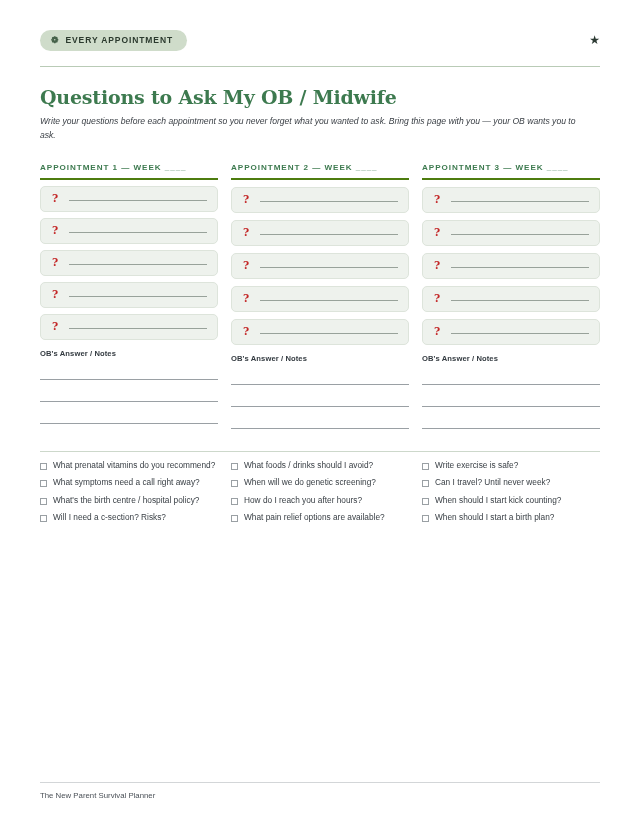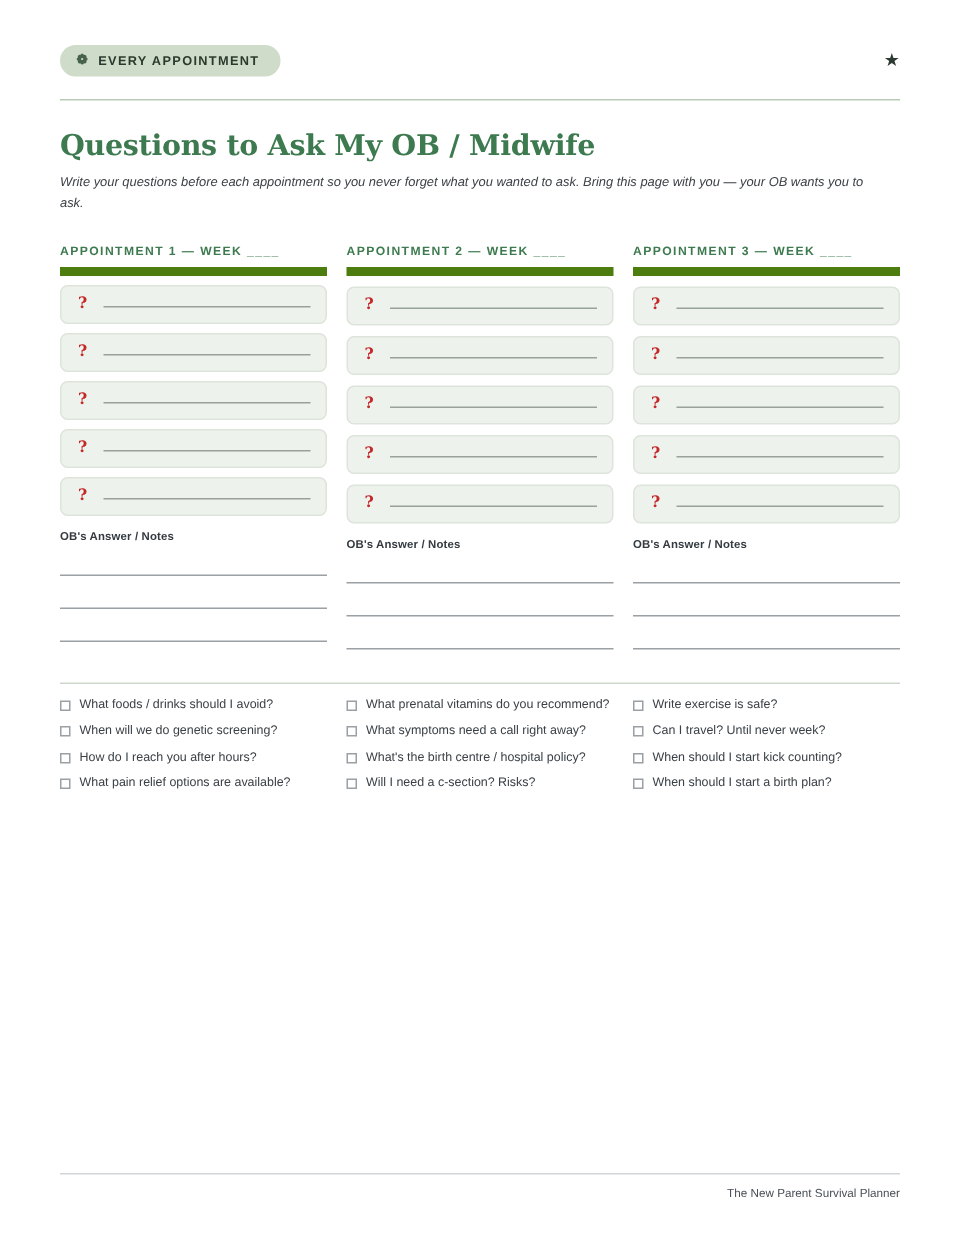--- a/index.html
+++ b/index.html
@@ -97,21 +97,21 @@
   }
   .col { flex: 1 1 0; min-width: 0; }
 
   .col-head {
     font-size: 8.1px;
     font-weight: bold;
     letter-spacing: 0.95px;
     text-transform: uppercase;
     color: #3d7a4f;
     padding-bottom: 6px;
-    border-bottom: 6px solid #4d7c0f;
+    border-bottom: 2px solid #4d7c0f;
     white-space: nowrap;
   }
 
   .qbox {
     background: #eef2ed;
     border: 1px solid #dde4db;
     border-radius: 5px;
     height: 26px;
     margin-top: 7px;
     display: flex;
@@ -202,21 +202,20 @@
     bottom: 28px;
   }
   .footer-rule {
     height: 0;
     border-top: 1px solid #d3d6d8;
   }
   .footer-text {
     font-size: 7.8px;
     color: #4a5057;
     margin-top: 8px;
-    text-align: right;
   }
 </style>
 </head>
 <body>
 
 <div class="page">
   <div class="inner">
 
     <div class="topbar">
       <div class="badge">
@@ -321,52 +320,52 @@
 
     <div class="starter">
       <div class="starter-head">
         <span class="hline"></span>
       </div>
       <div class="check-cols">
 
         <div class="check-col">
           <div class="check-item">
             <span class="cbox"></span>
+            <span>What prenatal vitamins do you recommend?</span>
+          </div>
+          <div class="check-item">
+            <span class="cbox"></span>
+            <span>What symptoms need a call right away?</span>
+          </div>
+          <div class="check-item">
+            <span class="cbox"></span>
+            <span>What's the birth centre / hospital policy?</span>
+          </div>
+          <div class="check-item">
+            <span class="cbox"></span>
+            <span>Will I need a c-section? Risks?</span>
+          </div>
+        </div>
+
+        <div class="check-col">
+          <div class="check-item">
+            <span class="cbox"></span>
             <span>What foods / drinks should I avoid?</span>
           </div>
           <div class="check-item">
             <span class="cbox"></span>
             <span>When will we do genetic screening?</span>
           </div>
           <div class="check-item">
             <span class="cbox"></span>
             <span>How do I reach you after hours?</span>
           </div>
           <div class="check-item">
             <span class="cbox"></span>
             <span>What pain relief options are available?</span>
-          </div>
-        </div>
-
-        <div class="check-col">
-          <div class="check-item">
-            <span class="cbox"></span>
-            <span>What prenatal vitamins do you recommend?</span>
-          </div>
-          <div class="check-item">
-            <span class="cbox"></span>
-            <span>What symptoms need a call right away?</span>
-          </div>
-          <div class="check-item">
-            <span class="cbox"></span>
-            <span>What's the birth centre / hospital policy?</span>
-          </div>
-          <div class="check-item">
-            <span class="cbox"></span>
-            <span>Will I need a c-section? Risks?</span>
           </div>
         </div>
 
         <div class="check-col">
           <div class="check-item">
             <span class="cbox"></span>
             <span>Write exercise is safe?</span>
           </div>
           <div class="check-item">
             <span class="cbox"></span>

